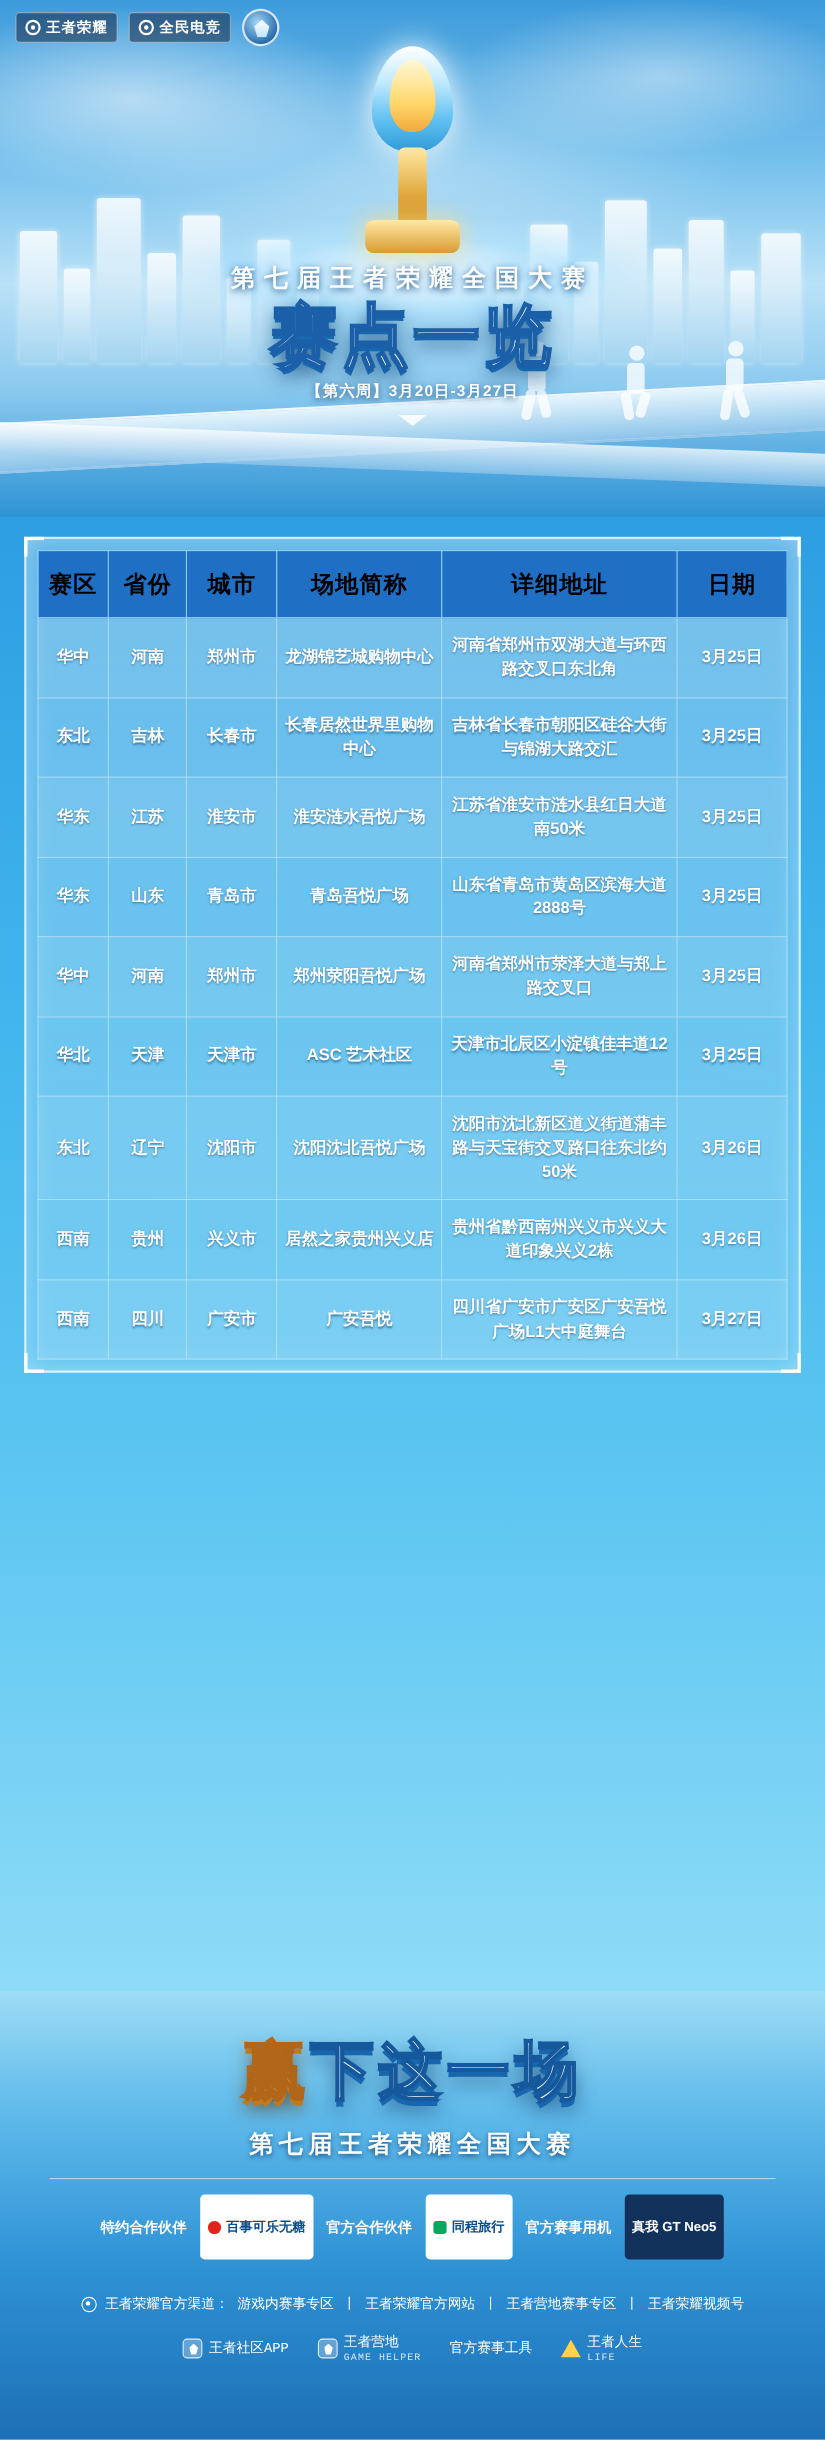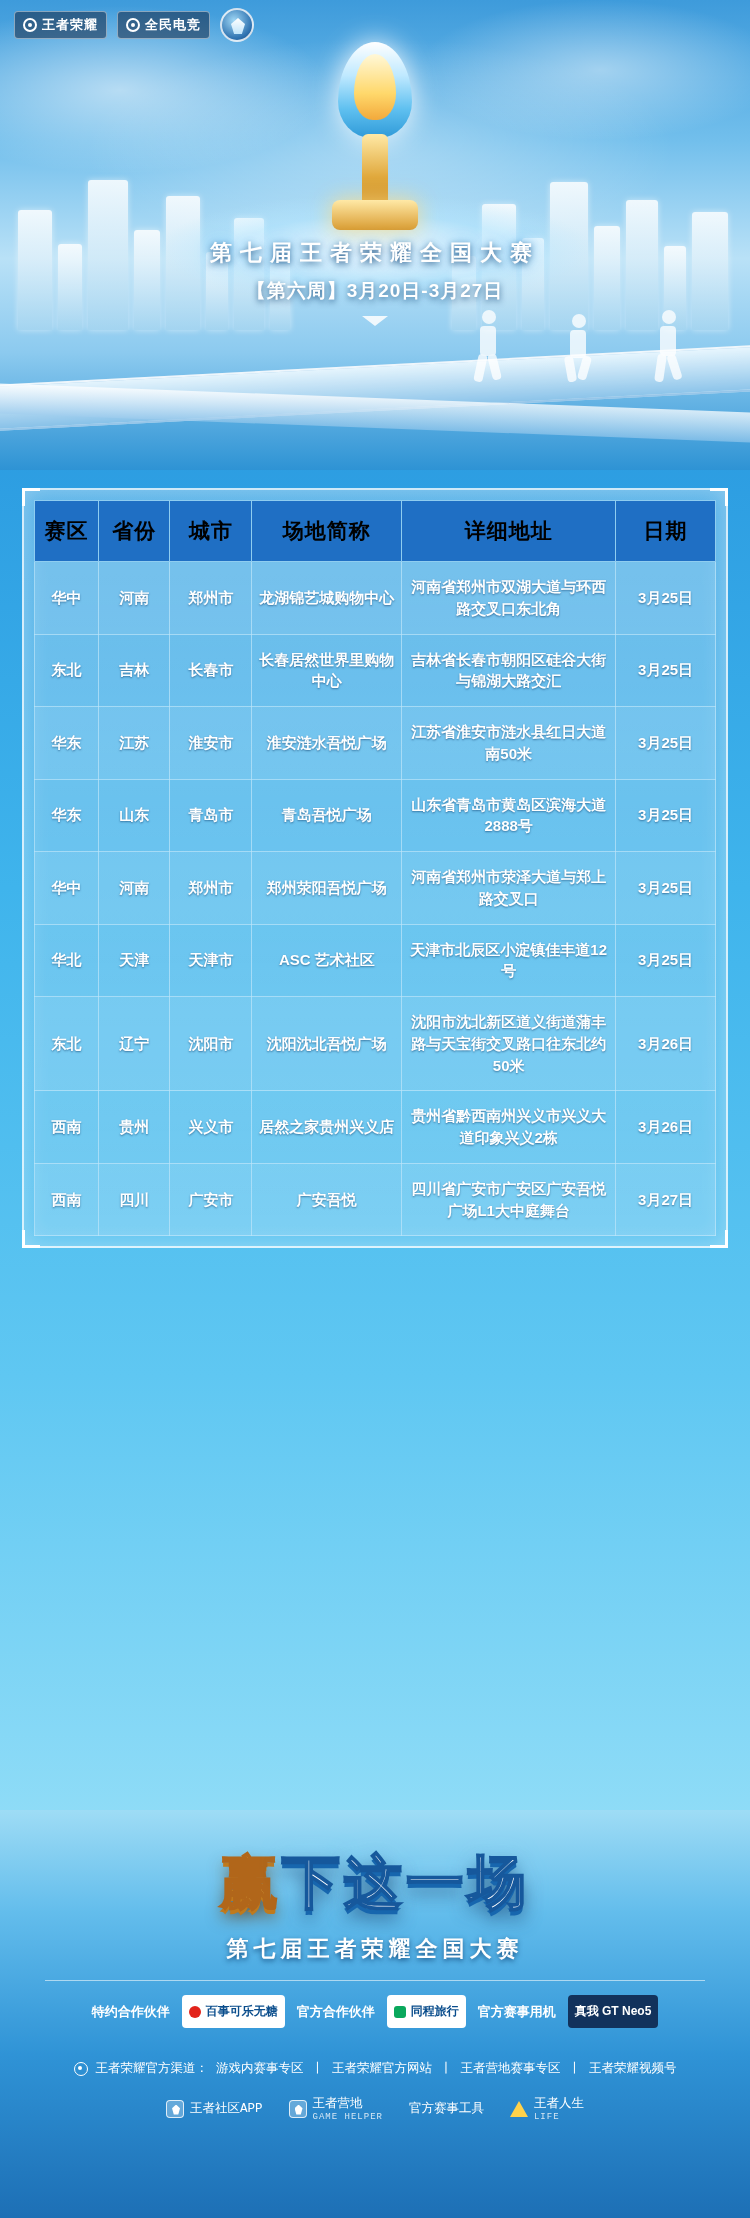--- a/index.html
+++ b/index.html
@@ -163,21 +163,21 @@
     color: #ffffff;
     -webkit-text-stroke: 2px #1a5fa8;
     text-shadow:
       0 4px 0 #1766ae,
       0 8px 18px rgba(8,48,96,.85),
       0 0 26px rgba(130,215,255,.95);
   }
   .title-main .row2 { display: block; }
   .date-line {
     margin-top: 10px;
-    font-size: 19px;
+    font-size: 14px;
     font-weight: bold;
     color: #ffffff;
     letter-spacing: 1px;
     text-shadow: 0 2px 6px rgba(10,60,110,.8);
   }
   .chev {
     margin: 12px auto 0;
     width: 26px; height: 10px;
     background: rgba(255,255,255,.85);
     clip-path: polygon(0 0, 100% 0, 50% 100%);
@@ -293,21 +293,21 @@
     color: #ffffff;
     font-size: 13px;
     font-weight: bold;
     white-space: nowrap;
   }
   .chip {
     display: inline-flex; align-items: center; gap: 5px;
     background: #ffffff;
     color: #0a4d8c;
     border-radius: 4px;
-    padding: 8px 7px;
+    padding: 21px 7px;
     font-size: 12px;
     font-weight: bold;
   }
   .chip .dot-red { width: 12px; height: 12px; border-radius: 50%; background: #e2231a; flex: none; }
   .chip .dot-grn { width: 12px; height: 12px; border-radius: 3px; background: #0aa85c; flex: none; }
   .chip.dark { background: #12325c; color: #ffffff; }
   .channels {
     margin-top: 32px;
     display: flex; align-items: center; justify-content: center; gap: 8px;
     color: #ffffff; font-size: 12.5px; white-space: nowrap;
@@ -409,20 +409,21 @@
   <div class="runner" style="left:650px;">
     <span style="left:12px; top:0; width:14px; height:14px; border-radius:50%;"></span>
     <span style="left:10px; top:16px; width:16px; height:30px;"></span>
     <span style="left:6px;  top:44px; width:9px;  height:28px; transform:rotate(8deg);"></span>
     <span style="left:20px; top:44px; width:9px;  height:26px; transform:rotate(-18deg);"></span>
   </div>
 
   <div class="hero-text">
     <div class="line-sub">第七届王者荣耀全国大赛</div>
     <div class="title-main">
+      <span class="row2">赛点一览</span>
     </div>
     <div class="date-line">【第六周】3月20日-3月27日</div>
     <div class="chev"></div>
   </div>
 </div>
 
 <div class="table-wrap">
   <span class="corner tl"></span>
   <span class="corner tr"></span>
   <span class="corner bl"></span>

